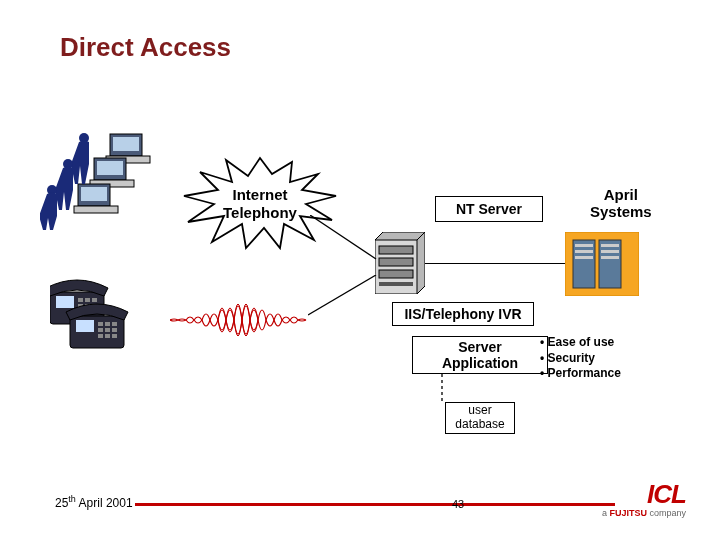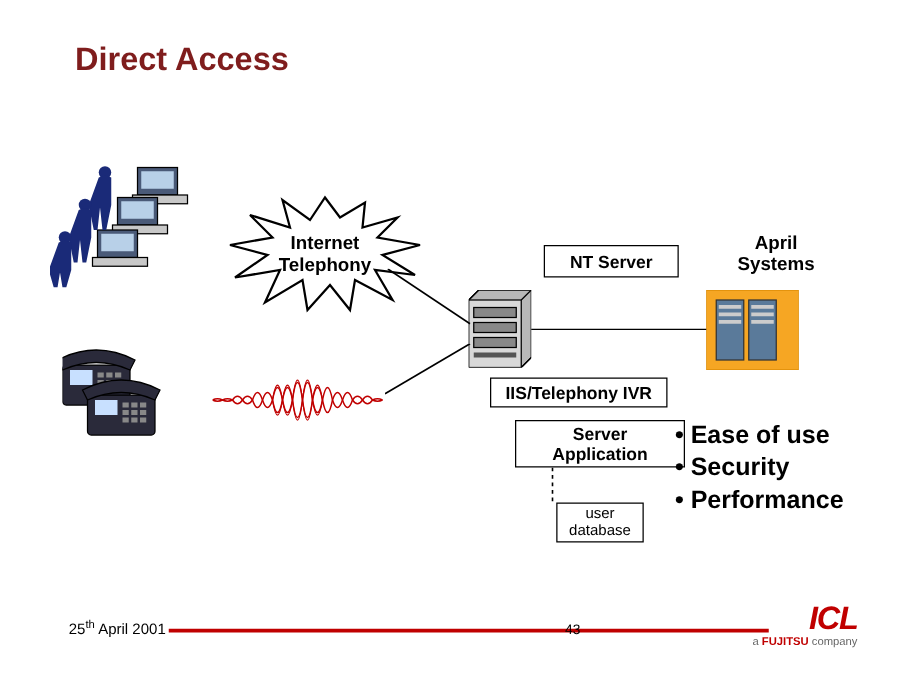--- a/index.html
+++ b/index.html
@@ -3,21 +3,21 @@
 <meta charset="utf-8">
 <style>
   * { box-sizing: border-box; margin: 0; padding: 0; }
   html, body { width: 720px; height: 540px; font-family: Arial, Helvetica, sans-serif; background: #fff; overflow: hidden; }
   .slide { position: relative; width: 720px; height: 540px; }
   .title { position: absolute; left: 60px; top: 32px; font-size: 26px; font-weight: bold; color: #7f1d1d; }
   .box { position: absolute; background: #fff; border: 1.5px solid #000; text-align: center; display: flex; align-items: center; justify-content: center; font-size: 14px; font-weight: bold; line-height: 1.15; margin-left: 37px; }
   .starburst-wrap { position: absolute; left: 180px; top: 156px; width: 160px; height: 95px; }
   .starburst-wrap svg { position: absolute; inset: 0; }
   .starburst-label { position: absolute; inset: 0; display: flex; align-items: center; justify-content: center; font-size: 15px; font-weight: bold; text-align: center; line-height: 1.15; }
-  .bullets { position: absolute; left: 540px; top: 335px; font-size: 20px; font-weight: bold; line-height: 1.3; }
+  .bullets { position: absolute; left: 540px; top: 335px; font-size: 12px; font-weight: bold; line-height: 1.3; }
   .footer-date { position: absolute; left: 55px; bottom: 30px; font-size: 12px; color: #000; }
   .footer-date sup { font-size: 9px; }
   .footer-redline { position: absolute; left: 135px; bottom: 34px; height: 3px; width: 480px; background: #c00000; }
   .page-num { position: absolute; left: 452px; bottom: 30px; font-size: 11px; }
   .logo { position: absolute; right: 34px; bottom: 22px; text-align: right; }
   .logo .icl { font-size: 26px; font-weight: 900; font-style: italic; color: #c00000; letter-spacing: -1px; }
   .logo .fuj { font-size: 9px; color: #666; margin-top: -2px; }
   .fuj-mark { color: #c00000; font-weight: bold; }
   
   .workstations { position: absolute; left: 40px; top: 130px; width: 130px; height: 100px; }

